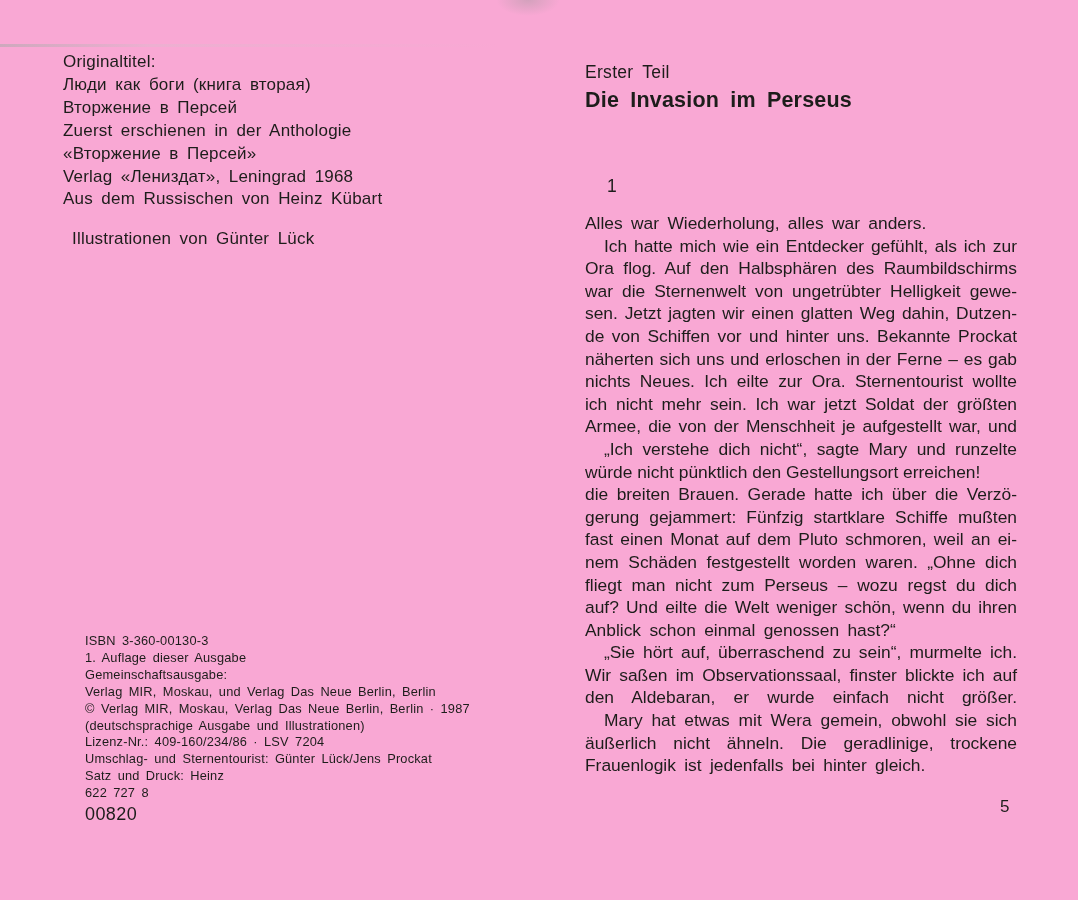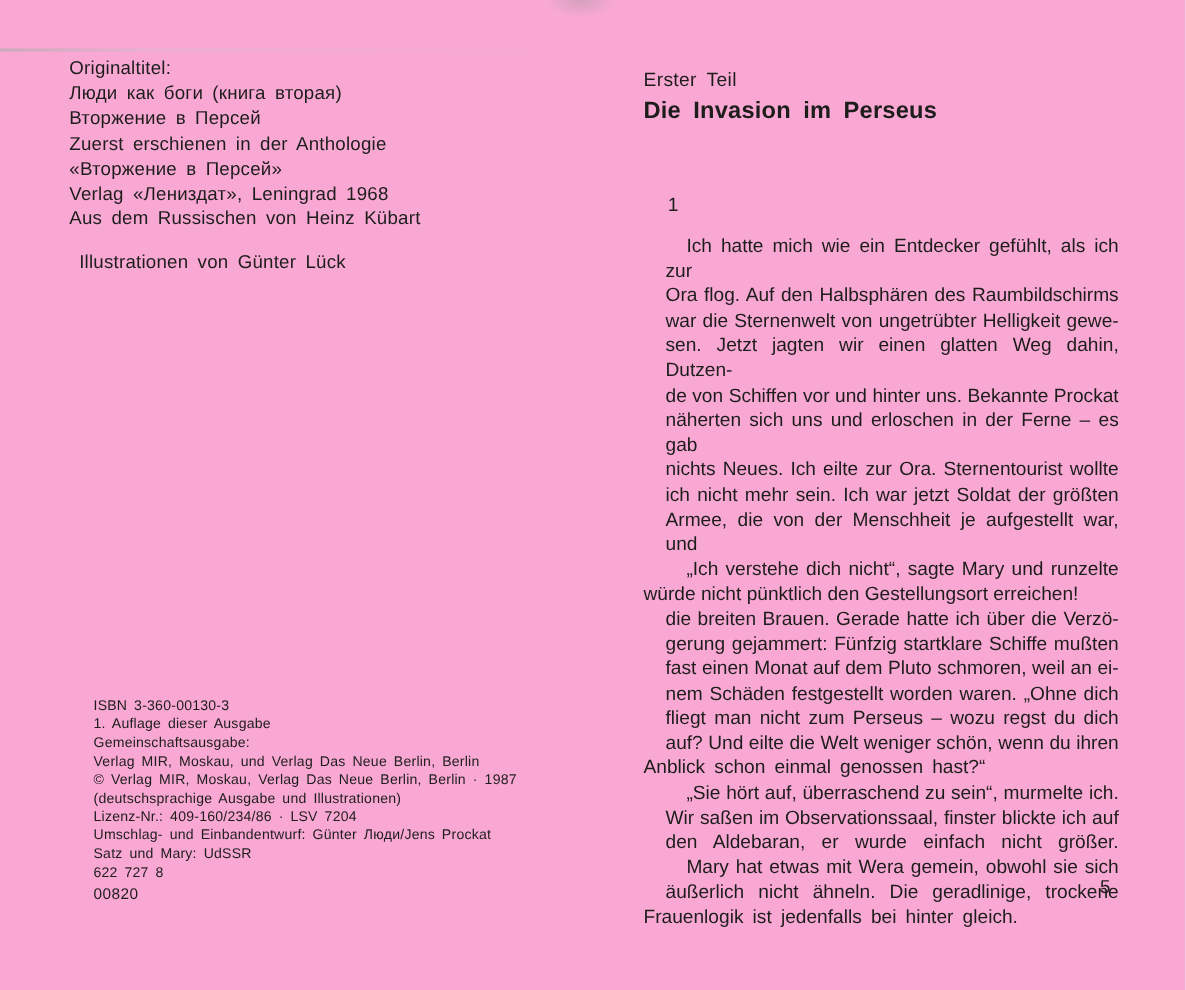--- a/index.html
+++ b/index.html
@@ -27,42 +27,42 @@
   .illus {
     position:absolute; left:72px; top:229px;
     font-size:17px; word-spacing:3.5px; letter-spacing:.2px;
   }
   .imprint {
     position:absolute; left:85px; top:633px;
     font-size:12.8px; line-height:16.9px; word-spacing:2.5px; letter-spacing:.2px;
   }
   .order-no {
     position:absolute; left:85px; top:804px;
-    font-size:14px; letter-spacing:.4px;
+    font-size:18px; letter-spacing:.4px;
   }
   
   .part {
     position:absolute; left:585px; top:62px;
     font-size:17.5px; word-spacing:4px; letter-spacing:.3px;
   }
   .title {
     position:absolute; left:585px; top:88px; margin:0;
     font-size:21.5px; font-weight:700; word-spacing:5px; letter-spacing:.2px;
   }
   .chapnum {
     position:absolute; left:607px; top:176px;
     font-size:17.5px;
   }
   .body {
     position:absolute; left:585px; top:212px; width:432px;
     font-size:17.4px; line-height:22.6px;
   }
   .line { white-space:normal; }
   .line.indent { text-indent:19px; }
-  .line.just { text-align:justify; text-align-last:justify;margin-left:20px; }
+  .line.just { text-align:justify; text-align-last:justify; }
   .line.spread { word-spacing:3.5px; }
   .pagenum {
     position:absolute; left:1000px; top:797px;
     font-size:17px;
   }
 </style>
 </head>
 <body>
 
 <div class="scan">
@@ -81,32 +81,33 @@
       </div>
     <div class="illus">Illustrationen von Günter Lück</div>
     <div class="imprint" id="imprint">
         <div>ISBN 3-360-00130-3</div>
         <div>1. Auflage dieser Ausgabe</div>
         <div>Gemeinschaftsausgabe:</div>
         <div>Verlag MIR, Moskau, und Verlag Das Neue Berlin, Berlin</div>
         <div>© Verlag MIR, Moskau, Verlag Das Neue Berlin, Berlin · 1987</div>
         <div>(deutschsprachige Ausgabe und Illustrationen)</div>
         <div>Lizenz-Nr.: 409-160/234/86 · LSV 7204</div>
-        <div>Umschlag- und Einbandentwurf: Günter Люди/Jens Prockat</div>
-        <div>Satz und Mary: UdSSR</div>
+        <div>Umschlag- und Sternentourist: Günter Lück/Jens Prockat</div>
+        <div>Satz und Druck: Heinz</div>
         <div>622 727 8</div>
       </div>
     <div class="order-no">00820</div>
   </div>
 
   <div class="page-right">
     <div class="part">Erster Teil</div>
     <div class="title">Die Invasion im Perseus</div>
     <div class="chapnum">1</div>
     <div class="body" id="body-text">
+        <div class="line spread">Alles war Wiederholung, alles war anders.</div>
         <div class="line indent just">Ich hatte mich wie ein Entdecker gefühlt, als ich zur</div>
         <div class="line just">Ora flog. Auf den Halbsphären des Raumbildschirms</div>
         <div class="line just">war die Sternenwelt von ungetrübter Helligkeit gewe-</div>
         <div class="line just">sen. Jetzt jagten wir einen glatten Weg dahin, Dutzen-</div>
         <div class="line just">de von Schiffen vor und hinter uns. Bekannte Prockat</div>
         <div class="line just">näherten sich uns und erloschen in der Ferne – es gab</div>
         <div class="line just">nichts Neues. Ich eilte zur Ora. Sternentourist wollte</div>
         <div class="line just">ich nicht mehr sein. Ich war jetzt Soldat der größten</div>
         <div class="line just">Armee, die von der Menschheit je aufgestellt war, und</div>
         <div class="line indent just">„Ich verstehe dich nicht“, sagte Mary und runzelte</div>

